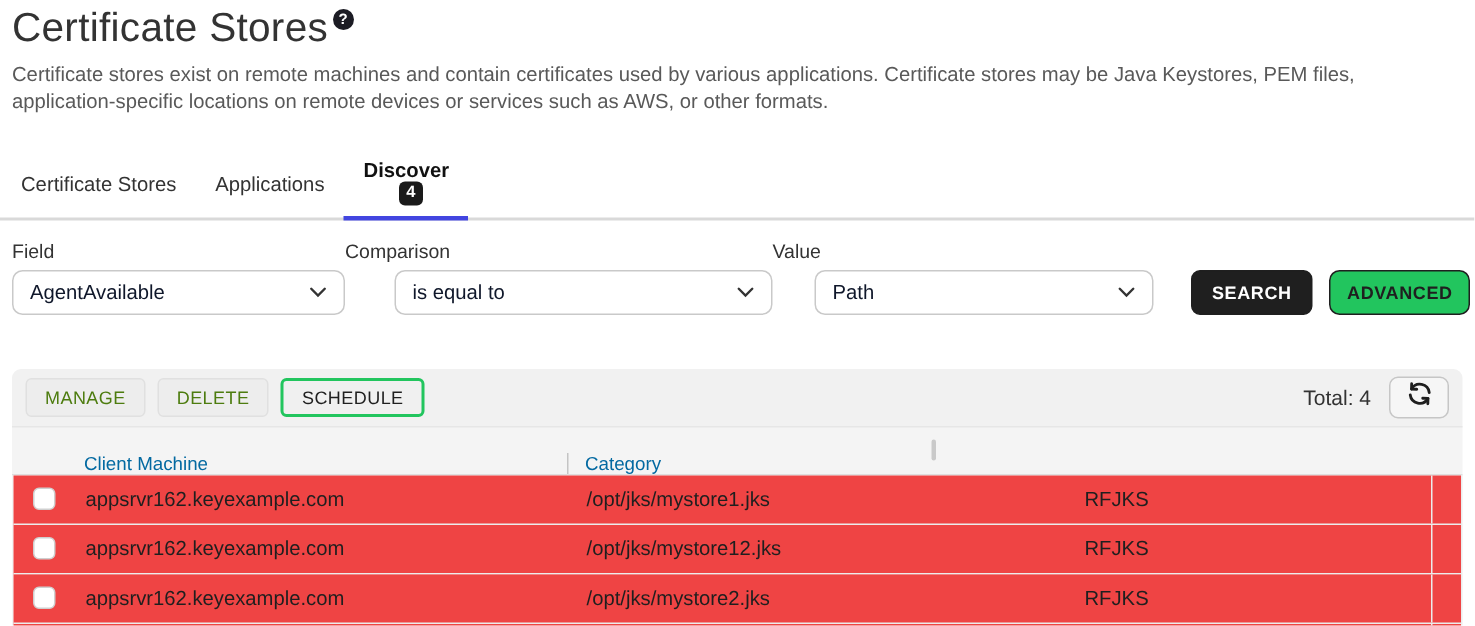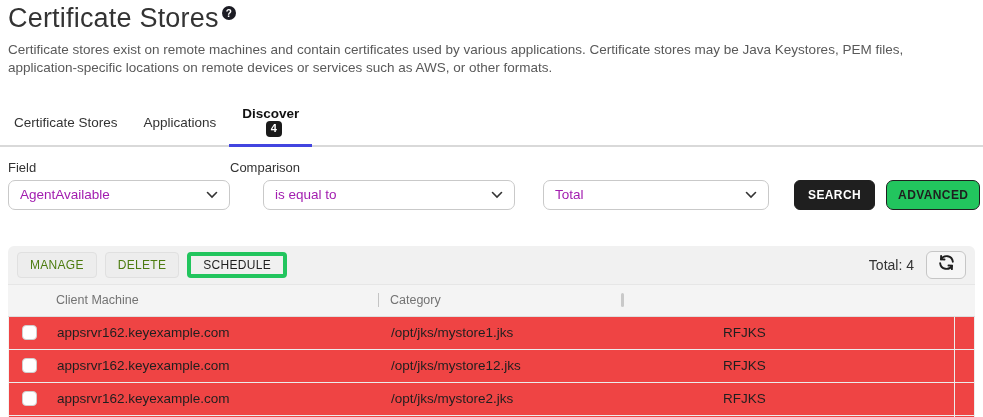--- a/index.html
+++ b/index.html
@@ -39,21 +39,21 @@
     border-radius: 4px; padding: 1px 5px; margin-left: 6px; line-height: 1.2;
   }
 
   
   .filters { display: flex; align-items: flex-end; padding: 13px 1px 0 8px; }
   .filter-group { display: flex; flex-direction: column; }
   .filter-label { font-size: 13px; color: #333; margin-bottom: 5px; }
   .select {
     height: 30px; border: 1px solid #c9c9c9; border-radius: 7px;
     background: #fff; display: flex; align-items: center; justify-content: space-between;
-    padding: 0 11px; font-size: 13.5px; color: #a21caf; cursor: pointer;
+    padding: 0 11px; font-size: 13.5px; color: #0f172a; cursor: pointer;
   }
   .select .chev { display: flex; align-items: center; color: #333; }
   .w-field { width: 222px; }
   .w-comparison { width: 252px; margin-left: 33px; }
   .w-value { width: 226px; margin-left: 28px; }
   .btn-search {
     margin-left: 25px; height: 30px; padding: 0 13px;
     background: #1f1f1f; color: #fff; border: 1px solid #1f1f1f; border-radius: 6px;
     font-size: 12px; font-weight: 700; letter-spacing: 0.4px; cursor: pointer;
     font-family: "Liberation Sans", sans-serif;
@@ -70,34 +70,34 @@
   .toolbar {
     height: 38px; background: #f1f1f1; border-radius: 6px 6px 0 0;
     display: flex; align-items: center; padding: 0 9px;
   }
   .tb-btn {
     height: 26px; padding: 0 12px; font-size: 12px; letter-spacing: 0.3px;
     border-radius: 4px; margin-right: 8px; cursor: pointer;
     font-family: "Liberation Sans", sans-serif;
   }
   .tb-btn.disabled { background: #ededed; border: 1px solid #e0e0e0; color: #4d7c0f; cursor: default; }
-  .tb-btn.enabled { background: #f0f0f0; border: 4px solid #22c55e; color: #1f1f1f; }
+  .tb-btn.enabled { background: #f0f0f0; border: 2px solid #22c55e; color: #1f1f1f; }
   .tb-right { margin-left: auto; display: flex; align-items: center; }
   .total-text { font-size: 14px; color: #333; margin-right: 12px; }
   .btn-refresh {
     width: 40px; height: 28px; background: #f6f6f6; border: 1px solid #c6c6c6;
     border-radius: 6px; display: flex; align-items: center; justify-content: center;
     cursor: pointer;
   }
 
   
   .thead {
-    height: 33px; background: #f4f4f4; display: flex; align-items: center;
+    height: 33px; background: #f4f4f4; display: flex; align-items: flex-end;
     border-top: 1px solid #e6e6e6; border-bottom: 1px solid #dedede;
-    font-size: 12.5px; color: #737373;
+    font-size: 12.5px; color: #0369a1;
   }
   .col-check { width: 40px; flex: none; display: flex; align-items: center; justify-content: center; }
   .col-client { width: 330px; flex: none; padding-left: 8px; position: relative; }
   .col-store  { width: 332px; flex: none; padding-left: 12px; position: relative; }
   .col-cat    { width: 243px; flex: none; padding-left: 12px; position: relative; }
   .col-gutter { width: 12px; flex: none; align-self: stretch; position: relative; }
   .thead .col-store::before, .thead .col-cat::before {
     content: ""; position: absolute; left: 0; top: 50%; transform: translateY(-50%);
     width: 1px; height: 14px; background: #c4c4c4;
   }
@@ -159,22 +159,23 @@
       <div class="select w-comparison">
         <span>is equal to</span>
         <span class="chev">
           <svg width="12" height="8" viewBox="0 0 12 8">
               <polyline points="1.5,1.5 6,6 10.5,1.5" fill="none" stroke="#333" stroke-width="1.6" stroke-linecap="round"></polyline>
             </svg>
         </span>
       </div>
     </div>
     <div class="filter-group">
+      <span class="filter-label">Value</span>
       <div class="select w-value">
-        <span>Total</span>
+        <span>Path</span>
         <span class="chev">
           <svg width="12" height="8" viewBox="0 0 12 8">
               <polyline points="1.5,1.5 6,6 10.5,1.5" fill="none" stroke="#333" stroke-width="1.6" stroke-linecap="round"></polyline>
             </svg>
         </span>
       </div>
     </div>
     <button class="btn-search">SEARCH</button>
     <button class="btn-advanced">ADVANCED</button>
   </div>

